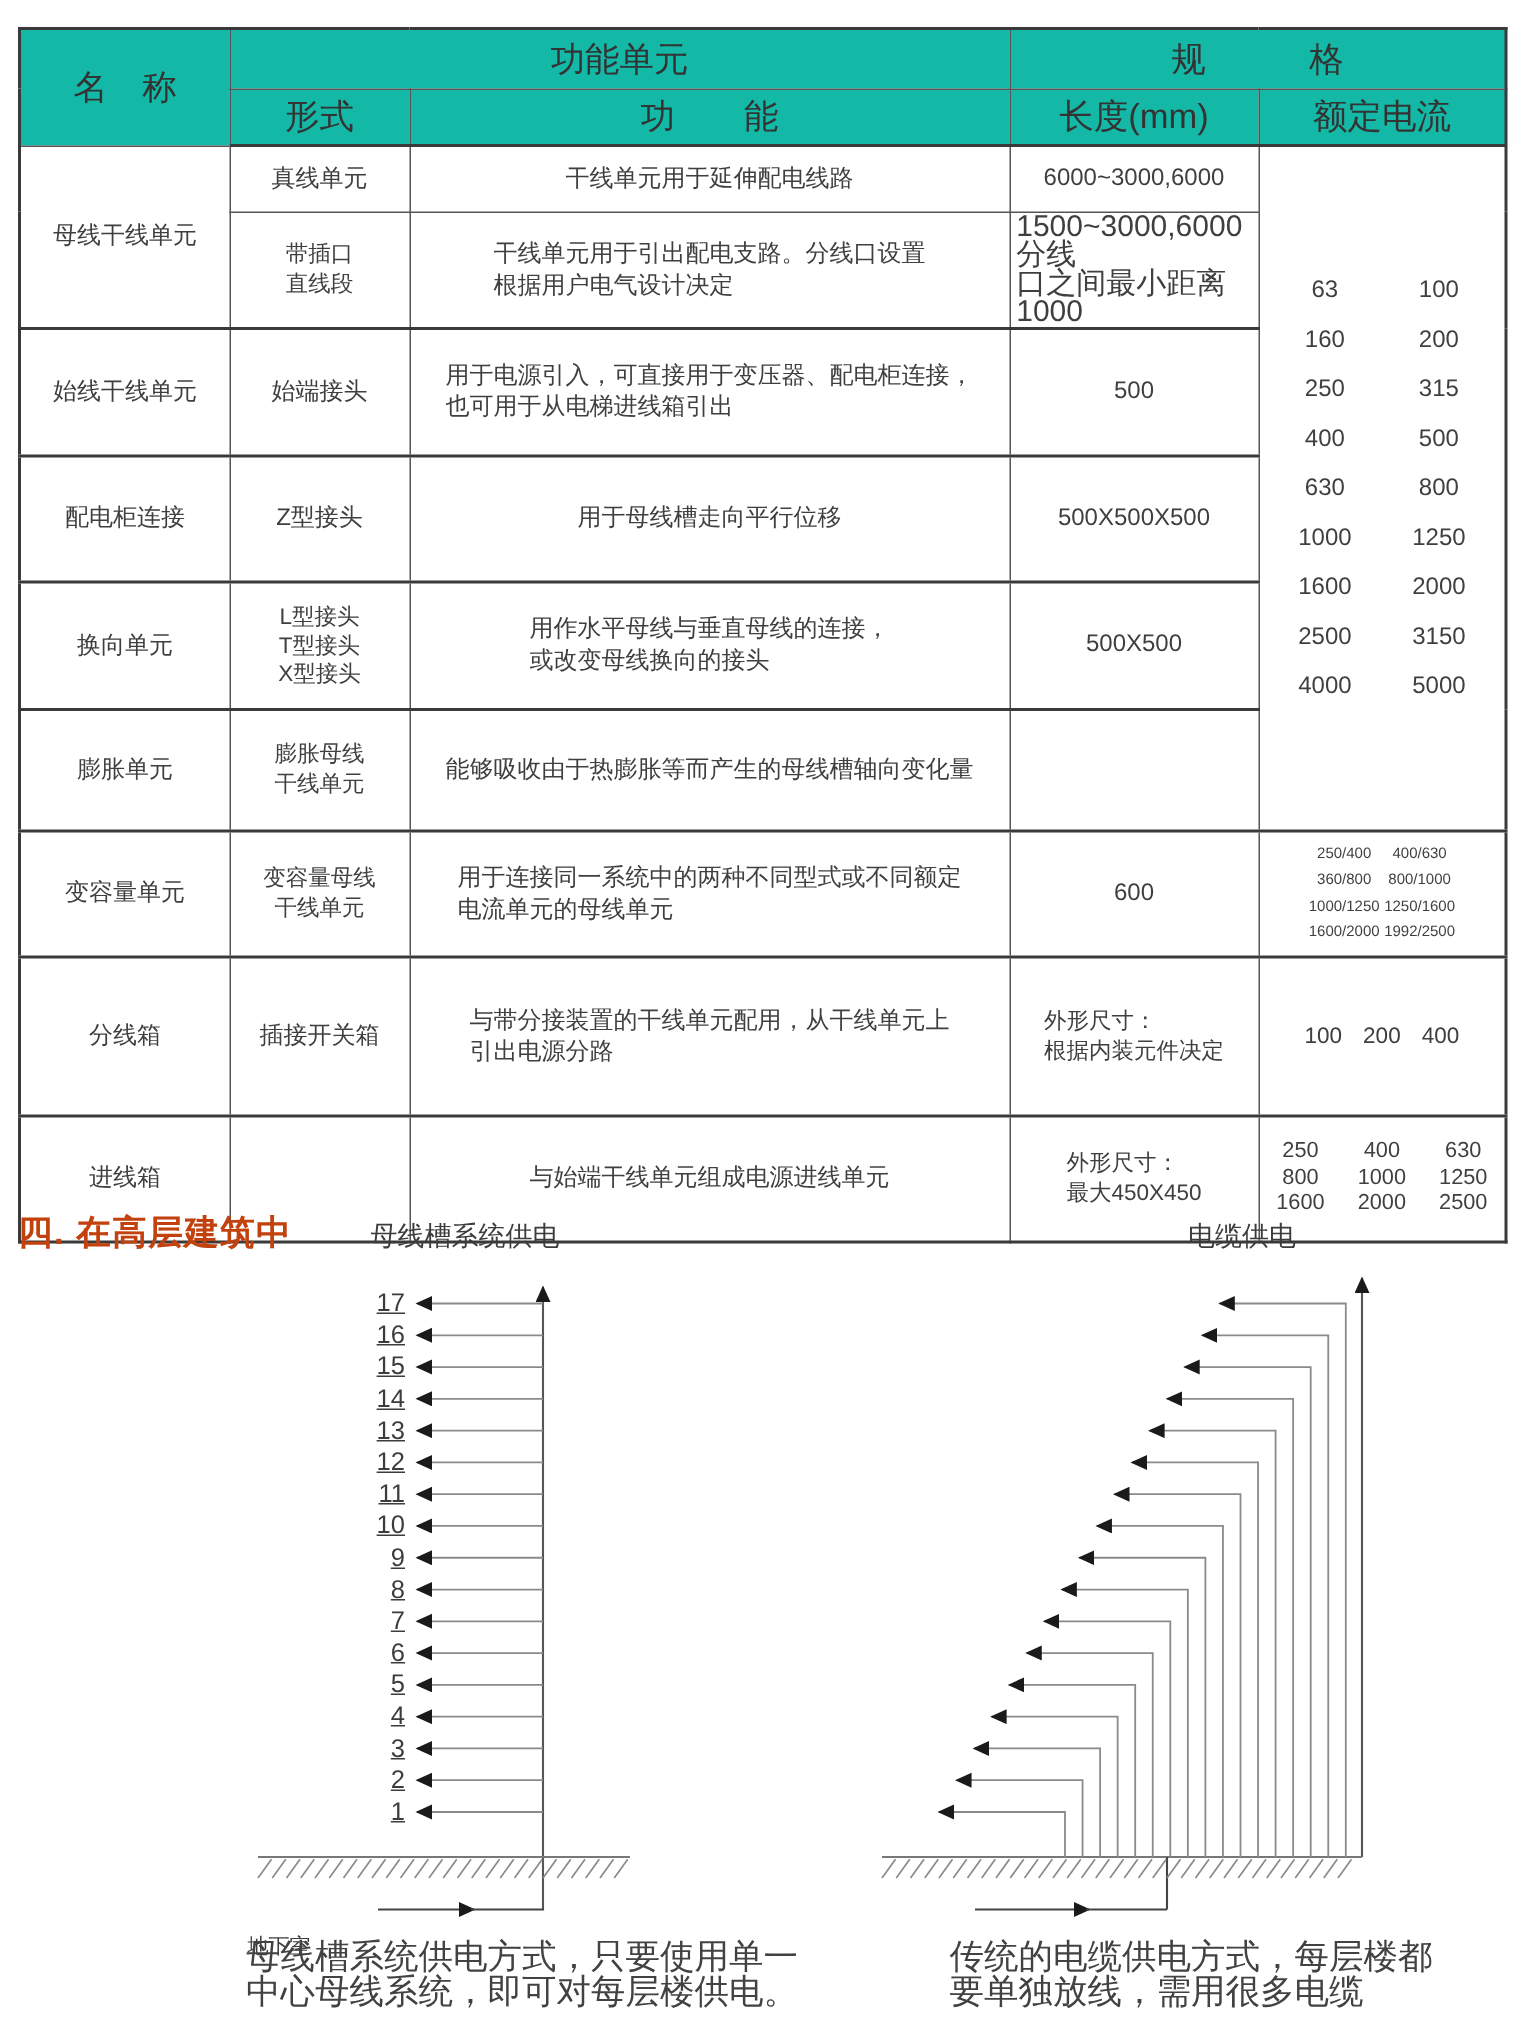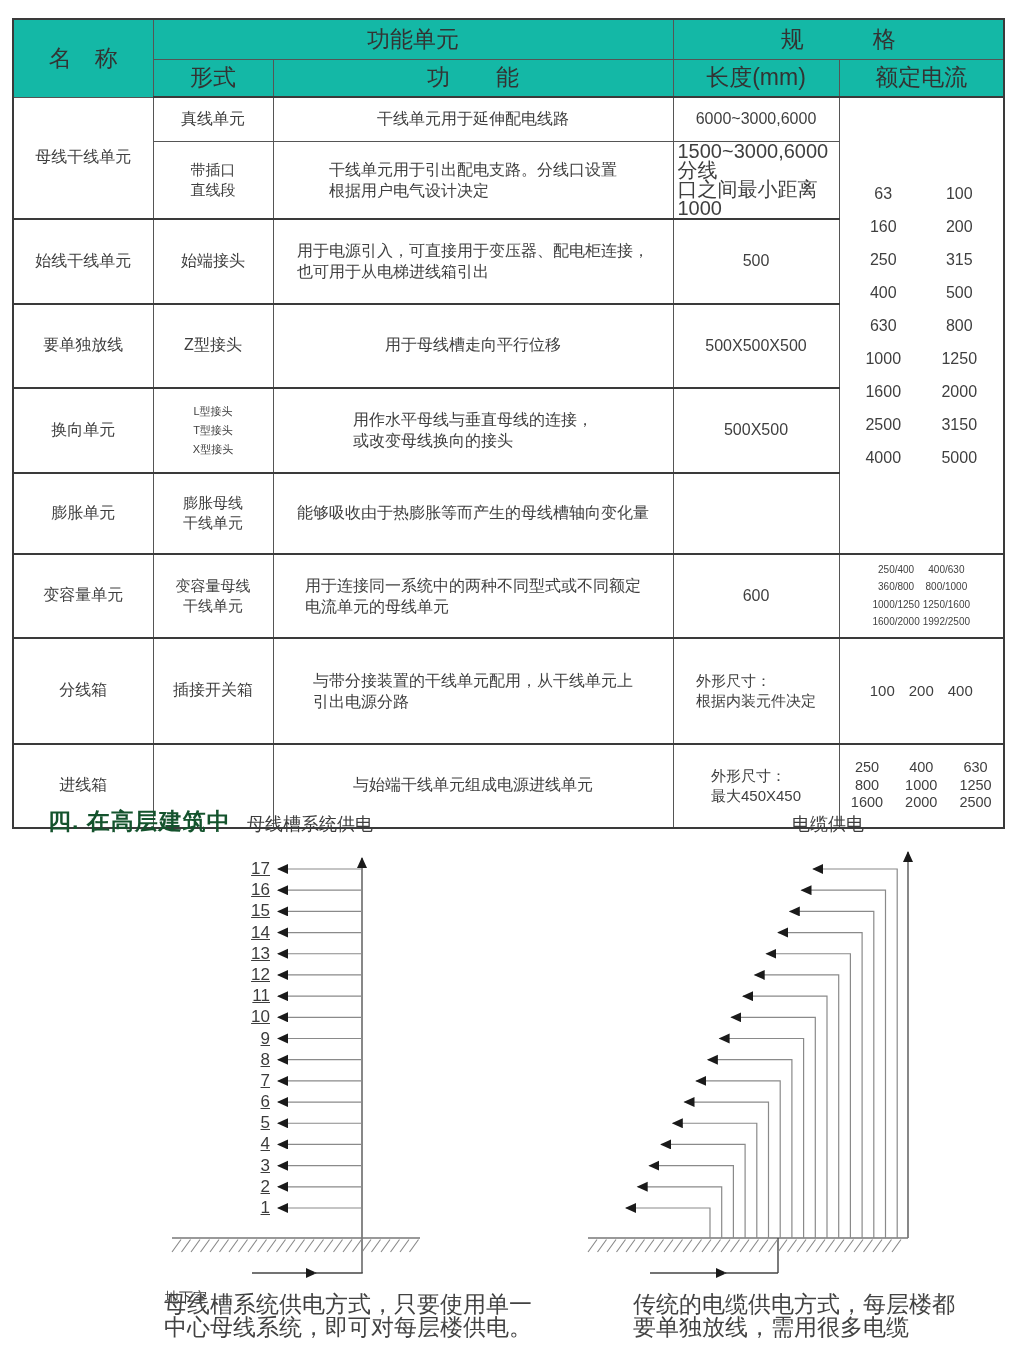--- a/index.html
+++ b/index.html
@@ -15,39 +15,38 @@
   }
   .spec-table th,.spec-table td{
     border:1px solid #555;padding:0 4px;text-align:center;vertical-align:middle;
     font-weight:normal;overflow:hidden;
   }
   .spec-table thead th{background:#14b8a6;font-size:23px;color:#333;}
   .spec-table thead tr.hdr-bottom th{border-bottom:2px solid #3a3a3a;}
   .spec-table tr.major>td{border-top:2px solid #3a3a3a;}
   .pre{white-space:pre-line;}
   .blk{display:inline-block;text-align:left;white-space:pre-line;line-height:21px;}
-  .form-3{font-size:11px;line-height:19px;}
+  .form-3{font-size:15px;line-height:19px;}
   .form-2{font-size:15px;line-height:20px;}
   .len-small{font-size:20px;line-height:19px;}
   .len-dim{font-size:15px;line-height:20px;}
   
   .rgrid{display:flex;justify-content:center;gap:30px;}
   .rgrid .rcol{display:flex;flex-direction:column;}
   .rcol-main>div{line-height:33px;min-width:46px;text-align:center;}
   .cap-grid{display:flex;justify-content:center;gap:3px;font-size:10px;}
   .cap-grid .rcol>div{line-height:17.5px;text-align:center;}
   .feed-grid{display:flex;justify-content:center;gap:22px;font-size:14.5px;}
   .feed-grid .rcol>div{line-height:17.5px;text-align:center;}
   .tap-row{display:flex;justify-content:center;gap:14px;font-size:15px;}
   .tap-row>div{line-height:18px;}
   
   .section-title{
-    position:absolute;left:12px;top:806px;font-size:23px;font-weight:bold;color:#14532d;
+    position:absolute;left:12px;top:806px;font-size:23px;font-weight:bold;color:#c2410c;
     letter-spacing:1px;
-    margin-left:36px;
   }
   .diagram-area{position:absolute;left:0;top:800px;width:1015px;height:546px;}
   .diagram-area svg{position:absolute;left:0;top:0;}
   .dg-title{position:absolute;top:12px;font-size:18px;color:#3c3c3c;text-align:center;width:180px;}
   .dg-title.lft{left:220px;}
   .dg-title.rgt{left:738px;}
   .floor-labels{position:absolute;left:200px;top:58px;width:70px;text-decoration:underline;}
   .floor-label{height:21.19px;line-height:21.19px;text-align:right;font-size:17px;color:#3c3c3c;}
   .basement{position:absolute;left:165px;top:461px;font-size:14px;color:#3c3c3c;margin-top:28px;}
   .caption{position:absolute;top:493px;font-size:23px;line-height:23px;color:#424242;white-space:pre-line;}
@@ -122,21 +121,21 @@
 口之间最小距离1000</span></td>
       </tr>
       <tr class="major" style="height:85px">
         <td>始线干线单元</td>
         <td>始端接头</td>
         <td><span class="blk">用于电源引入，可直接用于变压器、配电柜连接，
 也可用于从电梯进线箱引出</span></td>
         <td>500</td>
       </tr>
       <tr class="major" style="height:84px">
-        <td>要单独放线</td>
+        <td>配电柜连接</td>
         <td>Z型接头</td>
         <td>用于母线槽走向平行位移</td>
         <td>500X500X500</td>
       </tr>
       <tr class="major" style="height:85px">
         <td>换向单元</td>
         <td class="form-3"><span class="pre">L型接头
 T型接头
 X型接头</span></td>
         <td><span class="blk">用作水平母线与垂直母线的连接，

